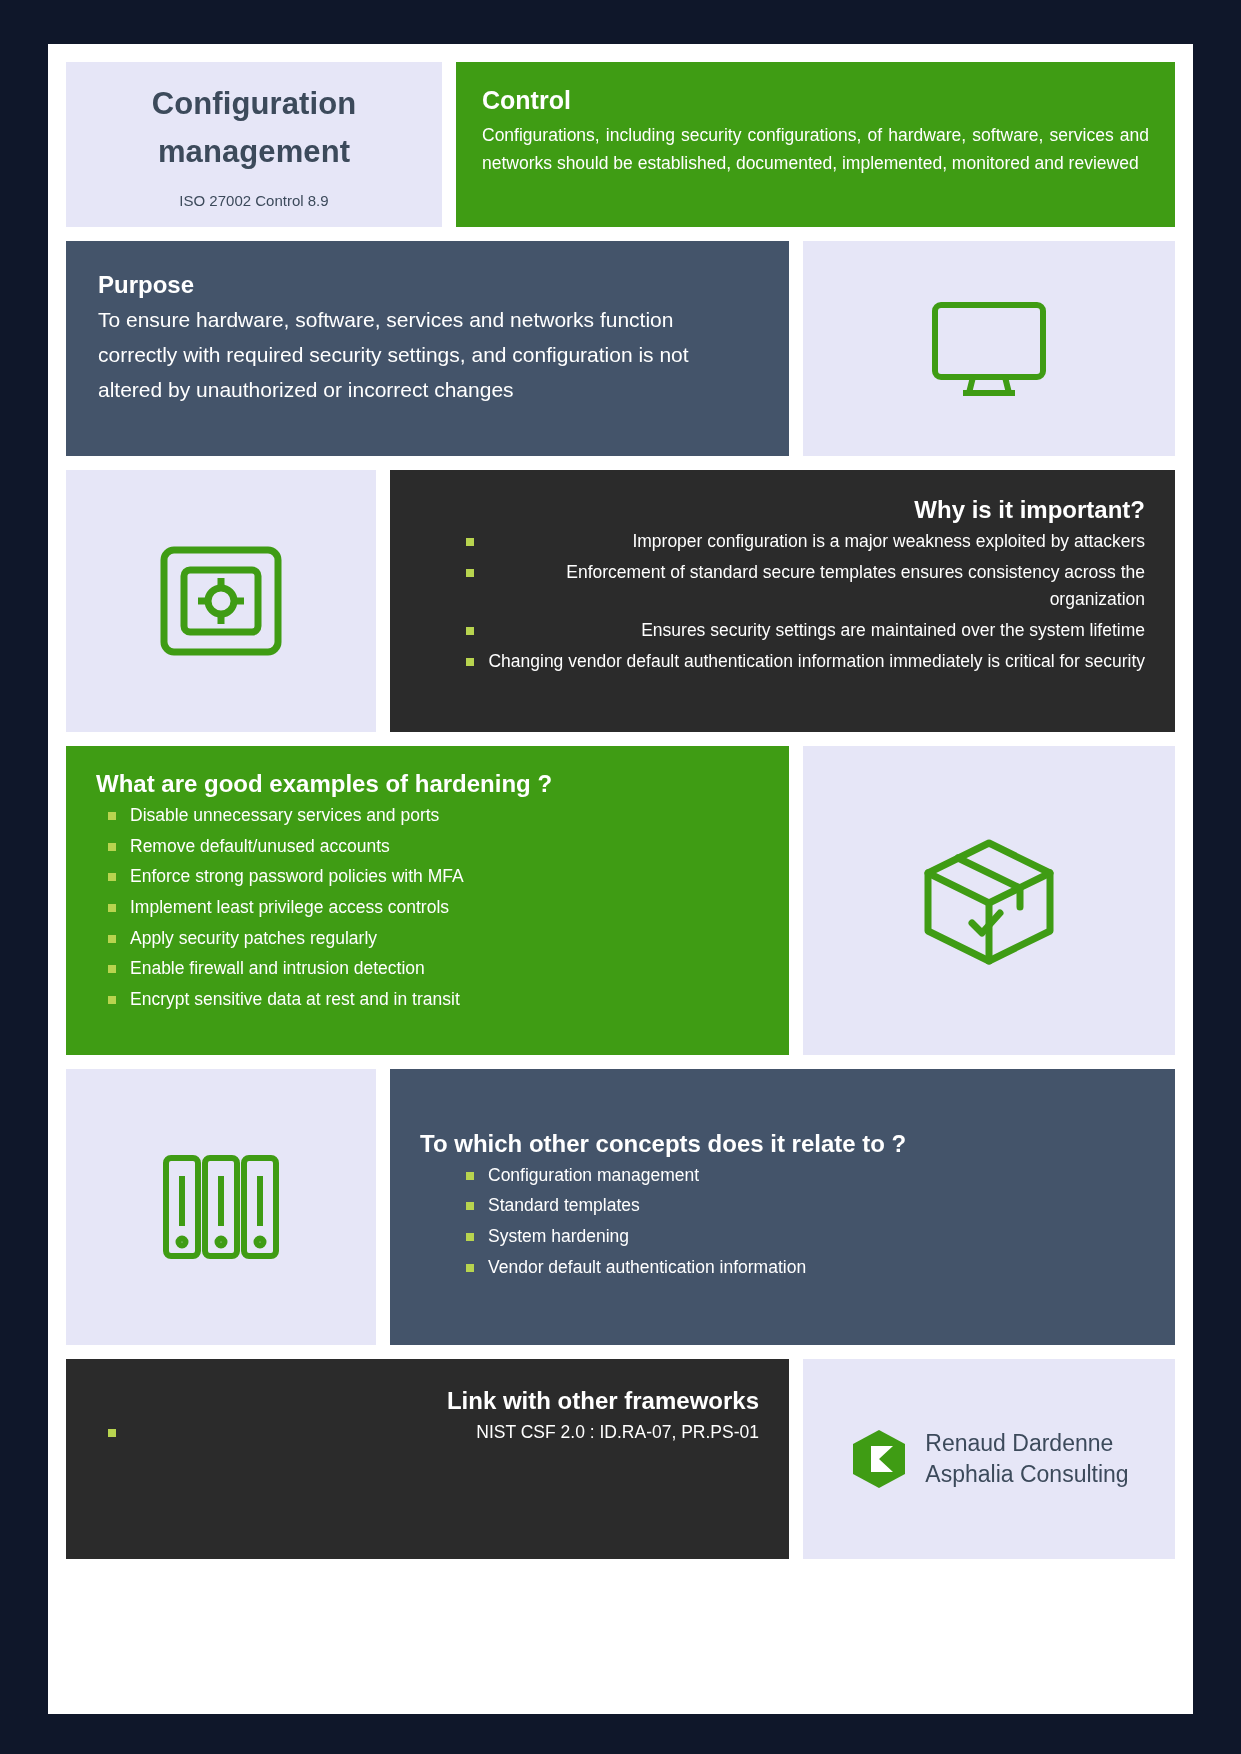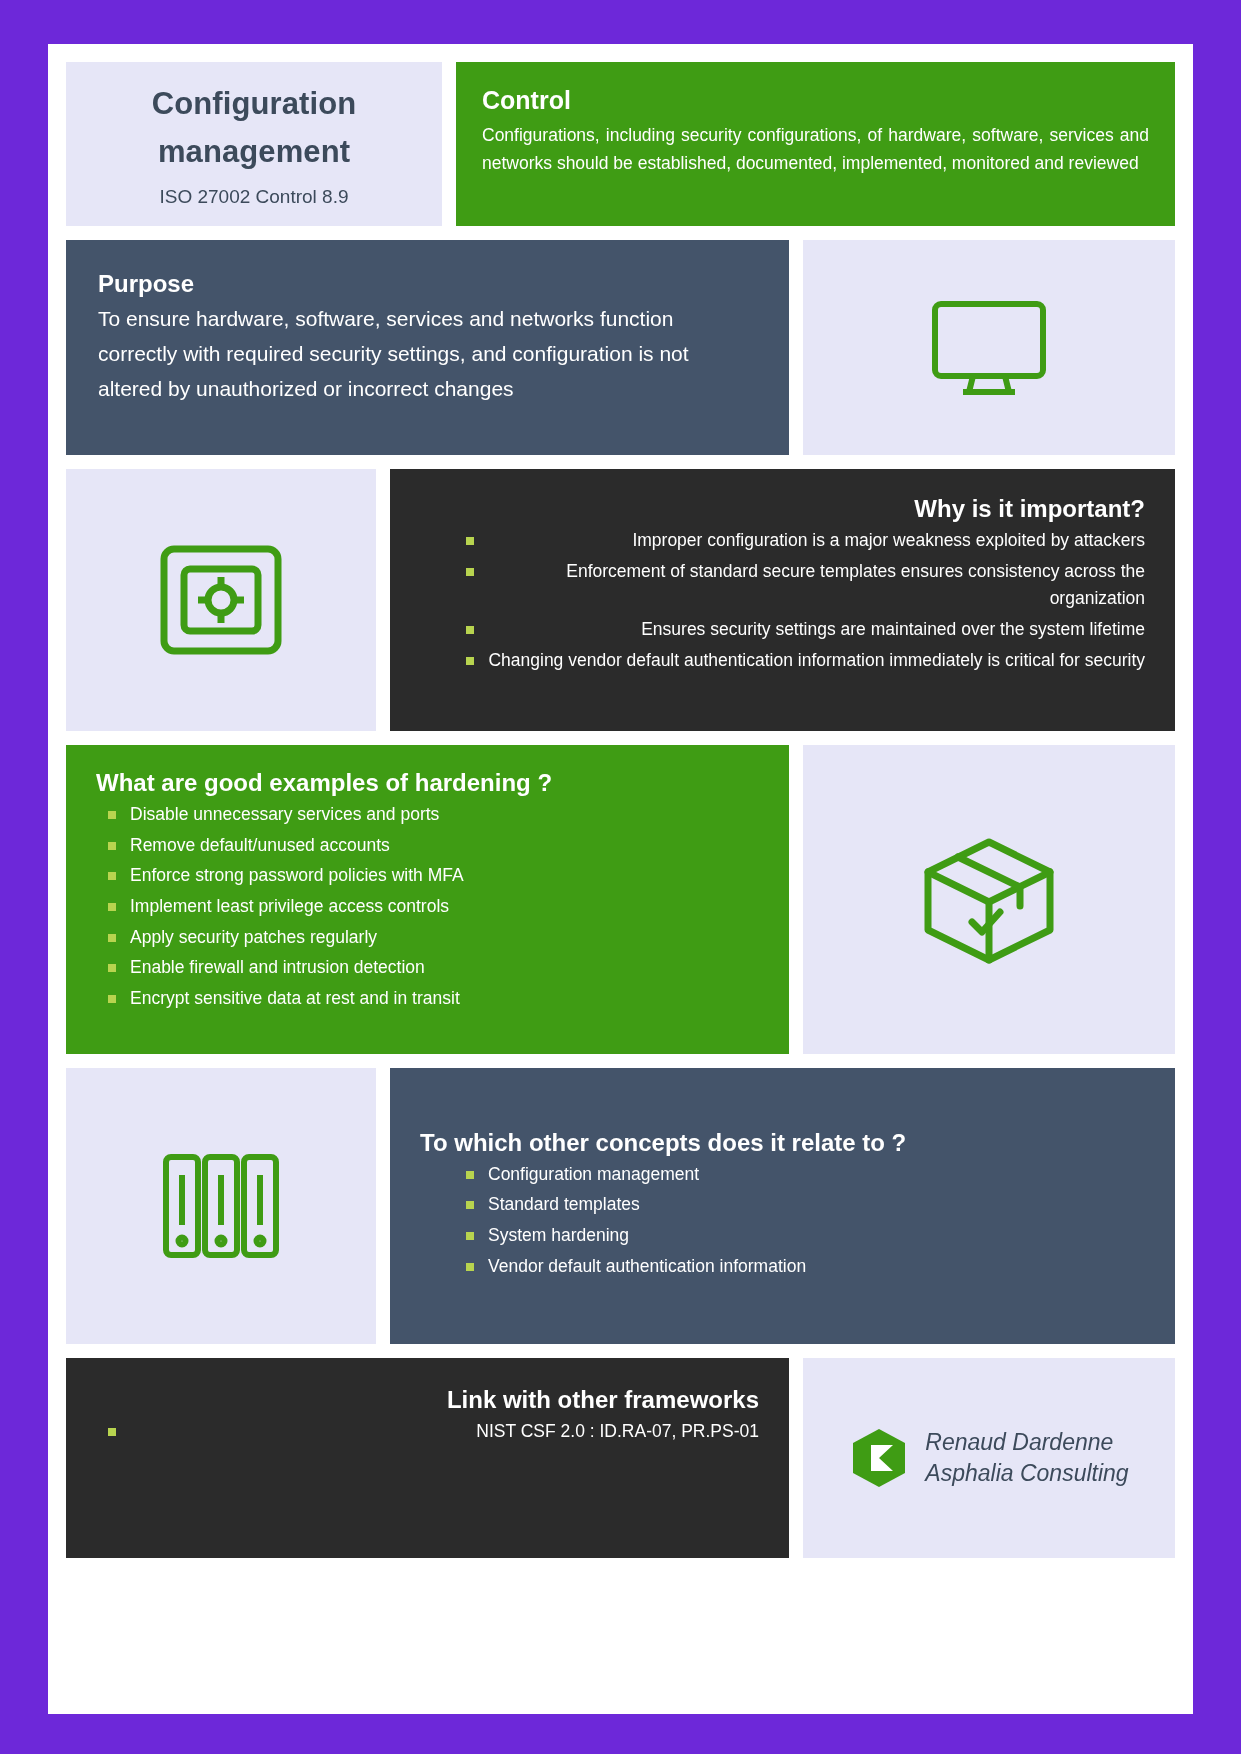--- a/index.html
+++ b/index.html
@@ -6,21 +6,21 @@
   html, body {
     width: 1241px;
     height: 1754px;
     background: #f3f3fb;
     font-family: "Liberation Sans", sans-serif;
   }
   .page {
     position: relative;
     width: 1241px;
     height: 1754px;
-    background: #6d28d9;
+    background: #0f172a;
     padding: 44px 48px 40px 48px;
   }
   .sheet {
     position: relative;
     width: 1145px;
     height: 1670px;
     background: #ffffff;
     padding: 18px 18px;
   }
   .row { display: flex; width: 100%; }
@@ -38,22 +38,22 @@
   }
   .title-card h1 {
     font-size: 31px;
     line-height: 1.55;
     font-weight: bold;
     color: #3c4a5b;
     text-align: center;
     letter-spacing: .1px;
   }
   .title-sub {
-    margin-top: 10px;
-    font-size: 19px;
+    margin-top: 16px;
+    font-size: 15px;
     color: #3c4a5b;
     text-align: left;
   }
 
   .control-card {
     flex: 1;
     margin-left: 14px;
     background: #3f9c14;
     color: #ffffff;
     padding: 24px 26px 20px 26px;
@@ -125,21 +125,21 @@
   .why-card { flex: 1; margin-left: 14px; padding: 26px 30px 24px 30px; }
 
   .hard-card { width: 723px; padding: 24px 30px 22px 30px; }
   .hard-icon { flex: 1; margin-left: 14px; }
 
   .rel-icon { width: 310px; }
   .rel-card { flex: 1; margin-left: 14px; padding: 0 30px; display:flex; flex-direction:column; justify-content:center;}
 
   .link-card { width: 723px; padding: 28px 30px 24px 30px; }
   .brand-card { flex: 1; margin-left: 14px; display: flex; align-items: center; justify-content: center; }
-  .brand-inner { display: flex; align-items: center; gap: 16px; font-style: italic; }
+  .brand-inner { display: flex; align-items: center; gap: 16px; }
   .brand-text {
     font-size: 23px;
     line-height: 1.35;
     color: #3c4a5b;
   }
   svg { display: block; }
 </style>
 </head>
 <body>
 

